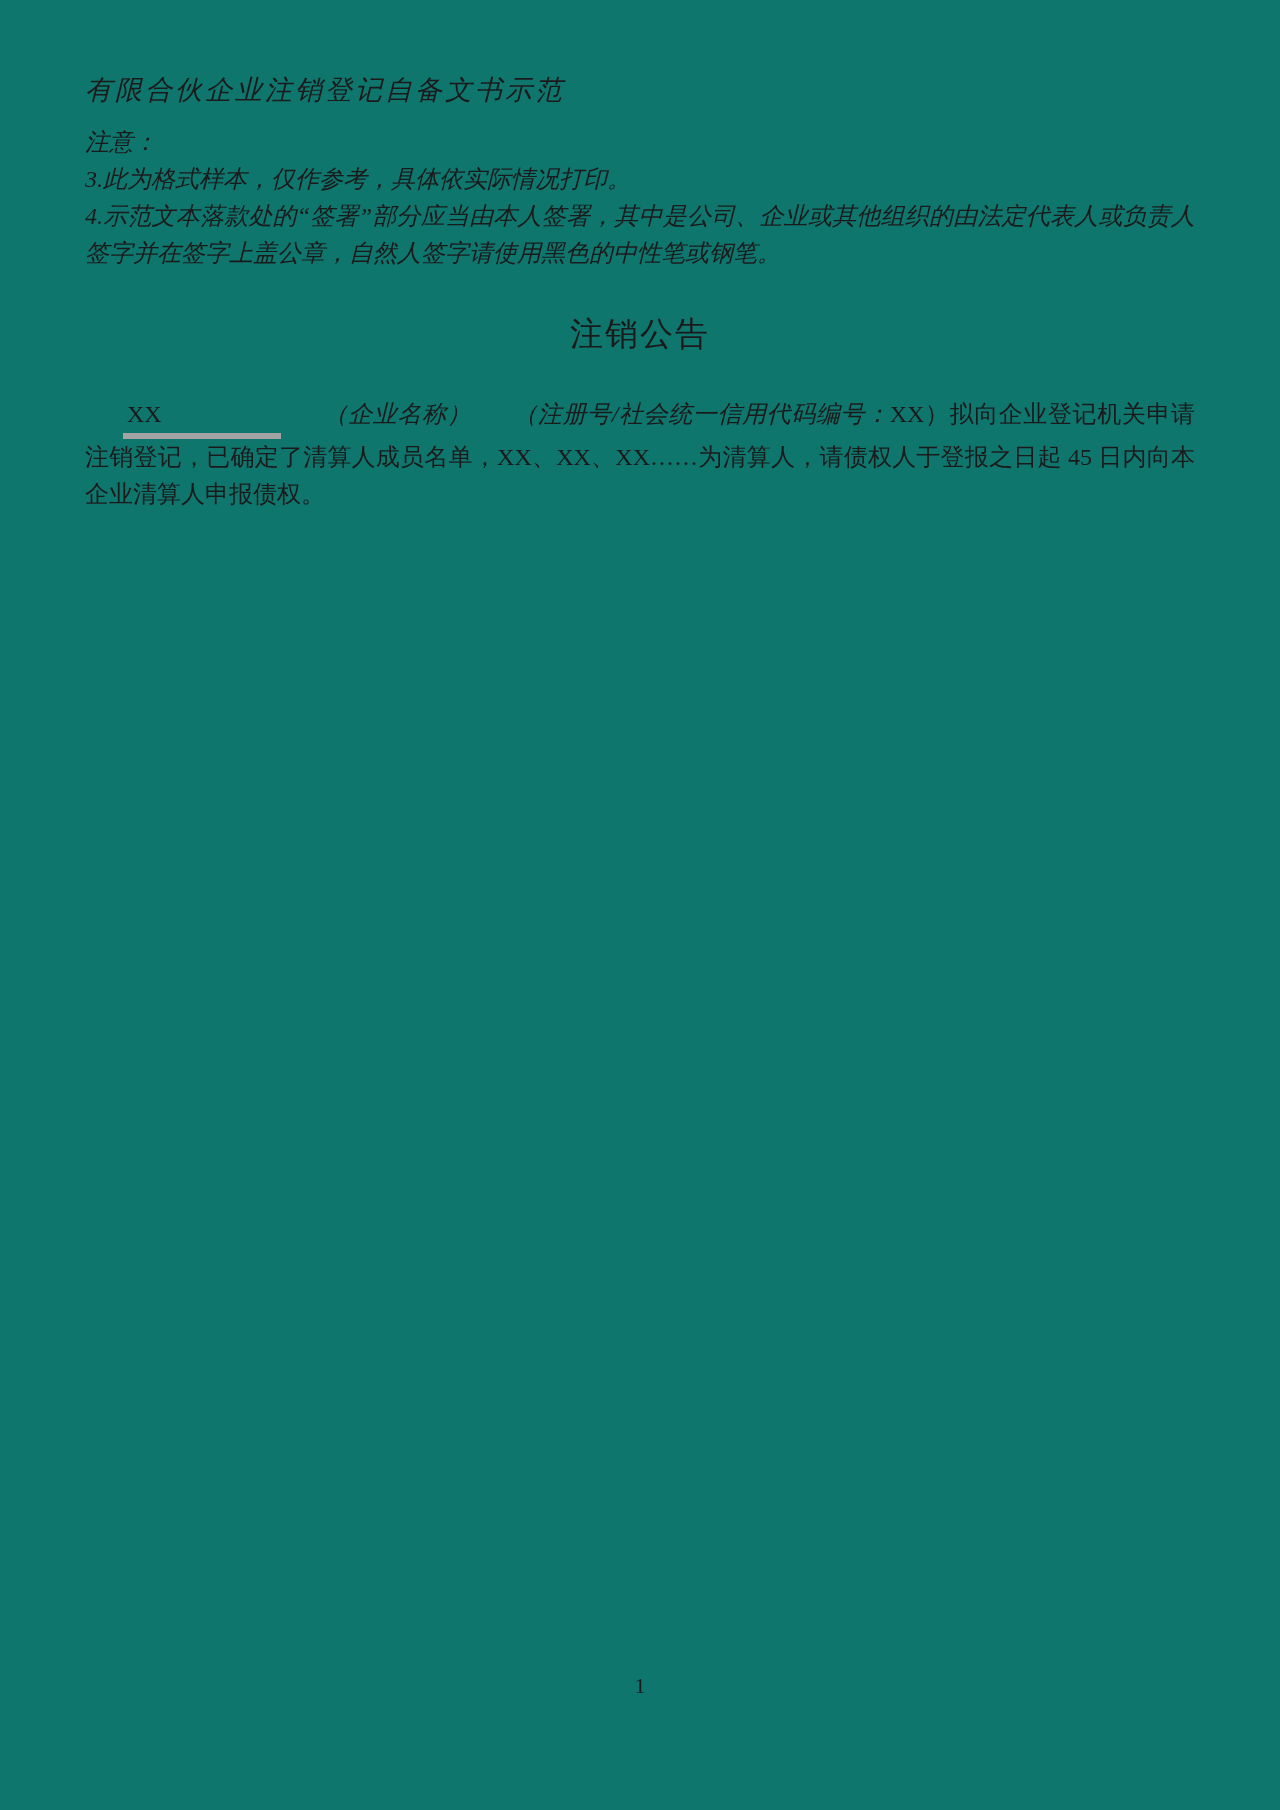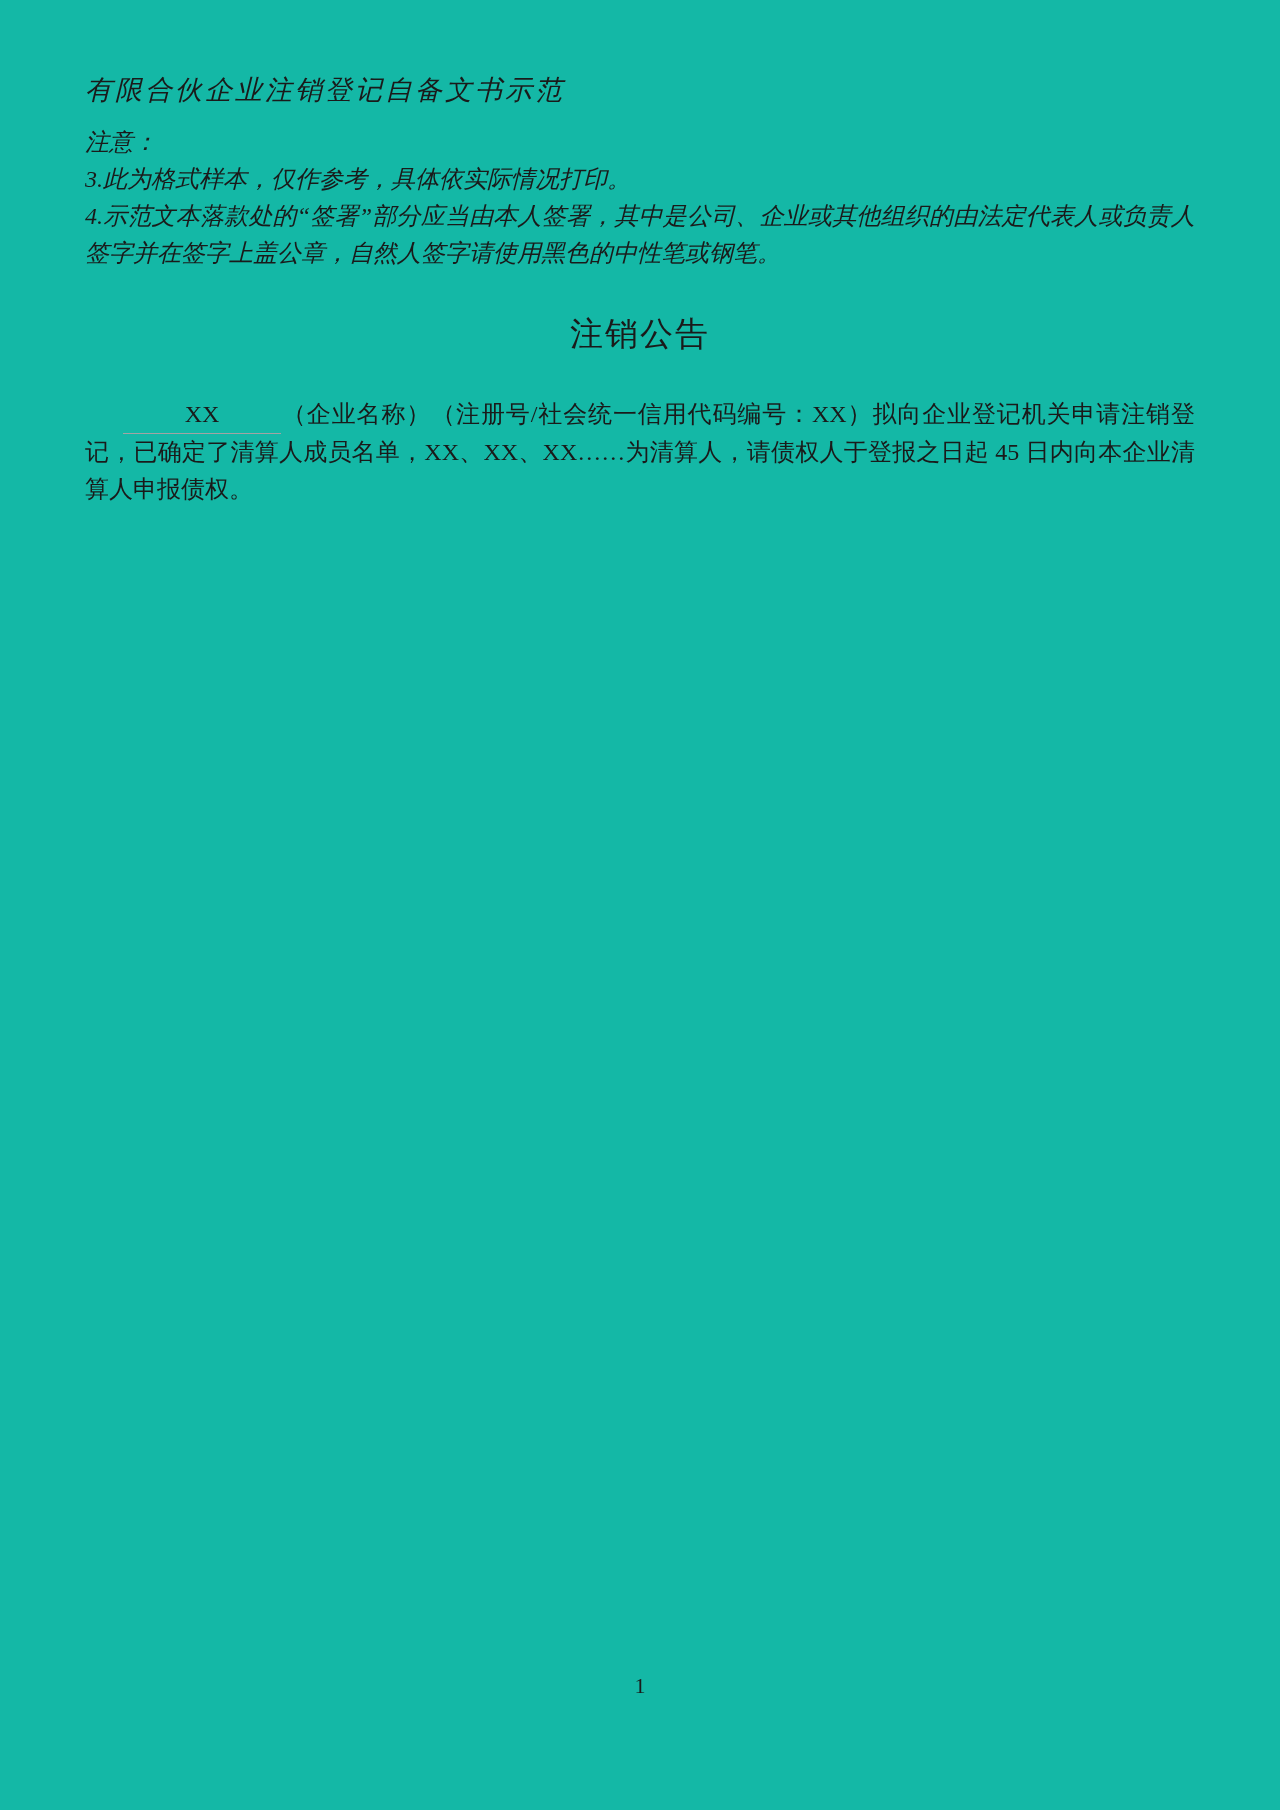--- a/index.html
+++ b/index.html
@@ -1,20 +1,20 @@
 <!DOCTYPE html>
 <html><head>
 <meta charset="utf-8">
 <style>
   html,body{margin:0;padding:0;background:#e8e8e8;}
   .page{
     position:relative;
     width:1280px;height:1810px;
     margin:0 auto;
-    background:#14b8a6;
+    background:#0f766e;
     box-sizing:border-box;
     padding:58px 85px 0 85px;
     font-family:"Liberation Serif","DejaVu Serif",serif;
     color:#1a1a1a;
     overflow:hidden;
   }
   .doc-title{
     margin:14px 0 16px 0;
     font-size:27px;
     line-height:36px;
@@ -68,25 +68,25 @@
     margin:40px 0 0 0;
     font-size:24px;
     line-height:37px;
     text-align:justify;
     text-indent:38px;
   }
   .blank-fill{
     display:inline-block;
     min-width:150px;
     text-indent:0;
-    text-align:center;
-    border-bottom:1px solid #a3a3a3;
+    text-align:left;
+    border-bottom:6px solid #a3a3a3;
     padding:0 4px;
   }
-  .it{}
+  .it{font-style:italic;margin-left:42px;}
   .contact-line{
     margin:24px 0 0 0;
     font-size:24px;
     line-height:34px;
     text-indent:38px;
   }
   .contact-line .gap{margin-right:50px;}
   .page-number{
     position:absolute;
     left:0;right:0;

